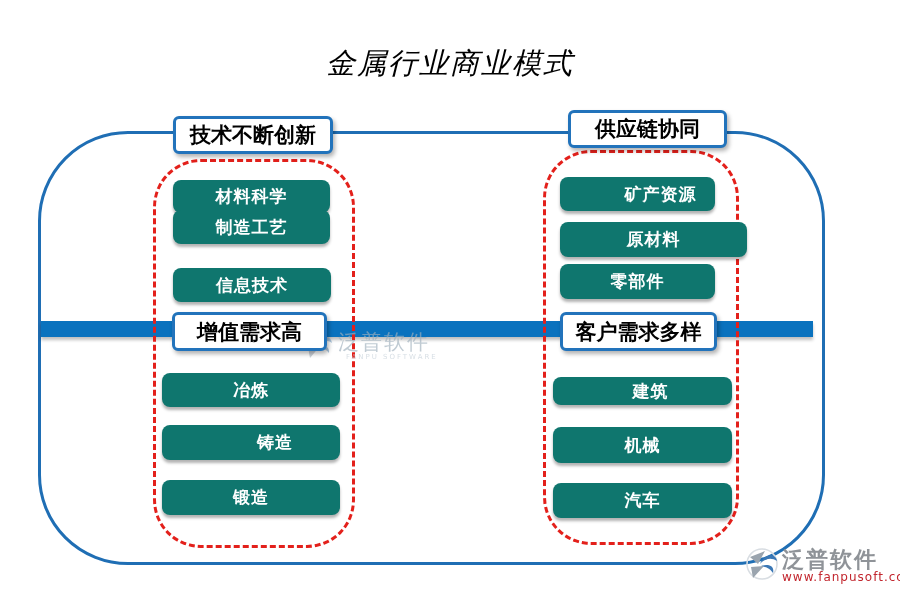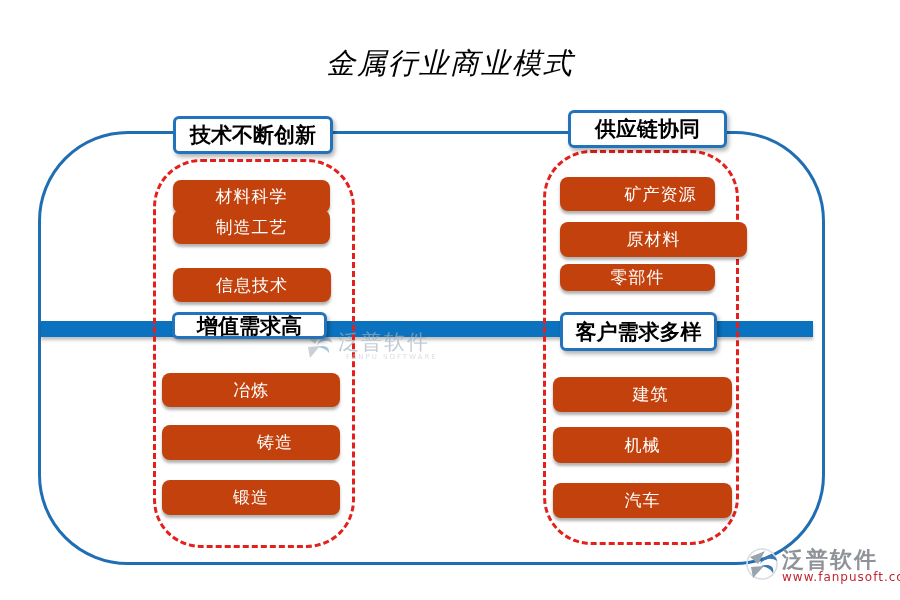--- a/index.html
+++ b/index.html
@@ -19,41 +19,41 @@
   .dash-group { position:absolute; border:3px dashed #e3201b; border-radius:48px; }
   .dash-left  { left:153px; top:159px; width:202px; height:389px; }
   .dash-right { left:543px; top:150px; width:196px; height:395px; }
 
   .pill-label { position:absolute; background:#ffffff; border:3px solid #2273bb;
                 border-radius:6px; display:flex; align-items:center; justify-content:center;
                 font-size:21px; font-weight:bold; color:#000;
                 box-shadow:2px 3px 4px rgba(0,0,0,0.3); z-index:6; }
   .lbl-tech     { left:173px; top:116px; width:160px; height:38px; }
   .lbl-supply   { left:568px; top:110px; width:159px; height:38px; }
-  .lbl-value    { left:172px; top:312px; width:155px; height:27px; }
+  .lbl-value    { left:172px; top:312px; width:155px; height:39px; }
   .lbl-customer { left:560px; top:312px; width:157px; height:39px; }
 
-  .gold-node { position:absolute; background:#c2410c; border-radius:8px;
+  .gold-node { position:absolute; background:#0f766e; border-radius:8px;
                display:flex; align-items:center; justify-content:center;
-               color:#ffffff; font-size:17px; font-weight:normal; letter-spacing:1px;
+               color:#ffffff; font-size:17px; font-weight:bold; letter-spacing:1px;
                box-shadow:0 3px 3px rgba(0,0,0,0.3); z-index:5; }
   
   .n-ms { left:173px; top:180px; width:157px; height:33px; }
   .n-mp { left:173px; top:210px; width:157px; height:34px; }
   .n-it { left:173px; top:268px; width:158px; height:34px; }
   
   .n-mr { left:560px; top:177px; width:155px; height:34px;padding-left:46px; }
   .n-rm { left:560px; top:222px; width:187px; height:35px; }
-  .n-cp { left:560px; top:264px; width:155px; height:27px; }
+  .n-cp { left:560px; top:264px; width:155px; height:35px; }
   
   .n-ye { left:162px; top:373px; width:178px; height:34px; }
   .n-zz { left:162px; top:425px; width:178px; height:35px;padding-left:48px; }
   .n-dz { left:162px; top:480px; width:178px; height:35px; }
   
-  .n-jz { left:553px; top:377px; width:179px; height:35px;padding-left:16px; }
+  .n-jz { left:553px; top:377px; width:179px; height:28px;padding-left:16px; }
   .n-jx { left:553px; top:427px; width:179px; height:36px; }
   .n-qc { left:553px; top:483px; width:179px; height:35px; }
 
   .watermark { position:absolute; left:305px; top:331px; display:flex; align-items:flex-start;
                gap:5px; z-index:4; opacity:0.65; }
   .watermark .wm-text { display:flex; flex-direction:column; }
   .wm-brand { font-size:21px; color:#9fb0bd; letter-spacing:2px; line-height:22px; }
   .wm-sub   { font-size:7px; color:#c3ced7; letter-spacing:2px;
               font-family:"DejaVu Sans","Liberation Sans",sans-serif;margin-left:8px; }
 

